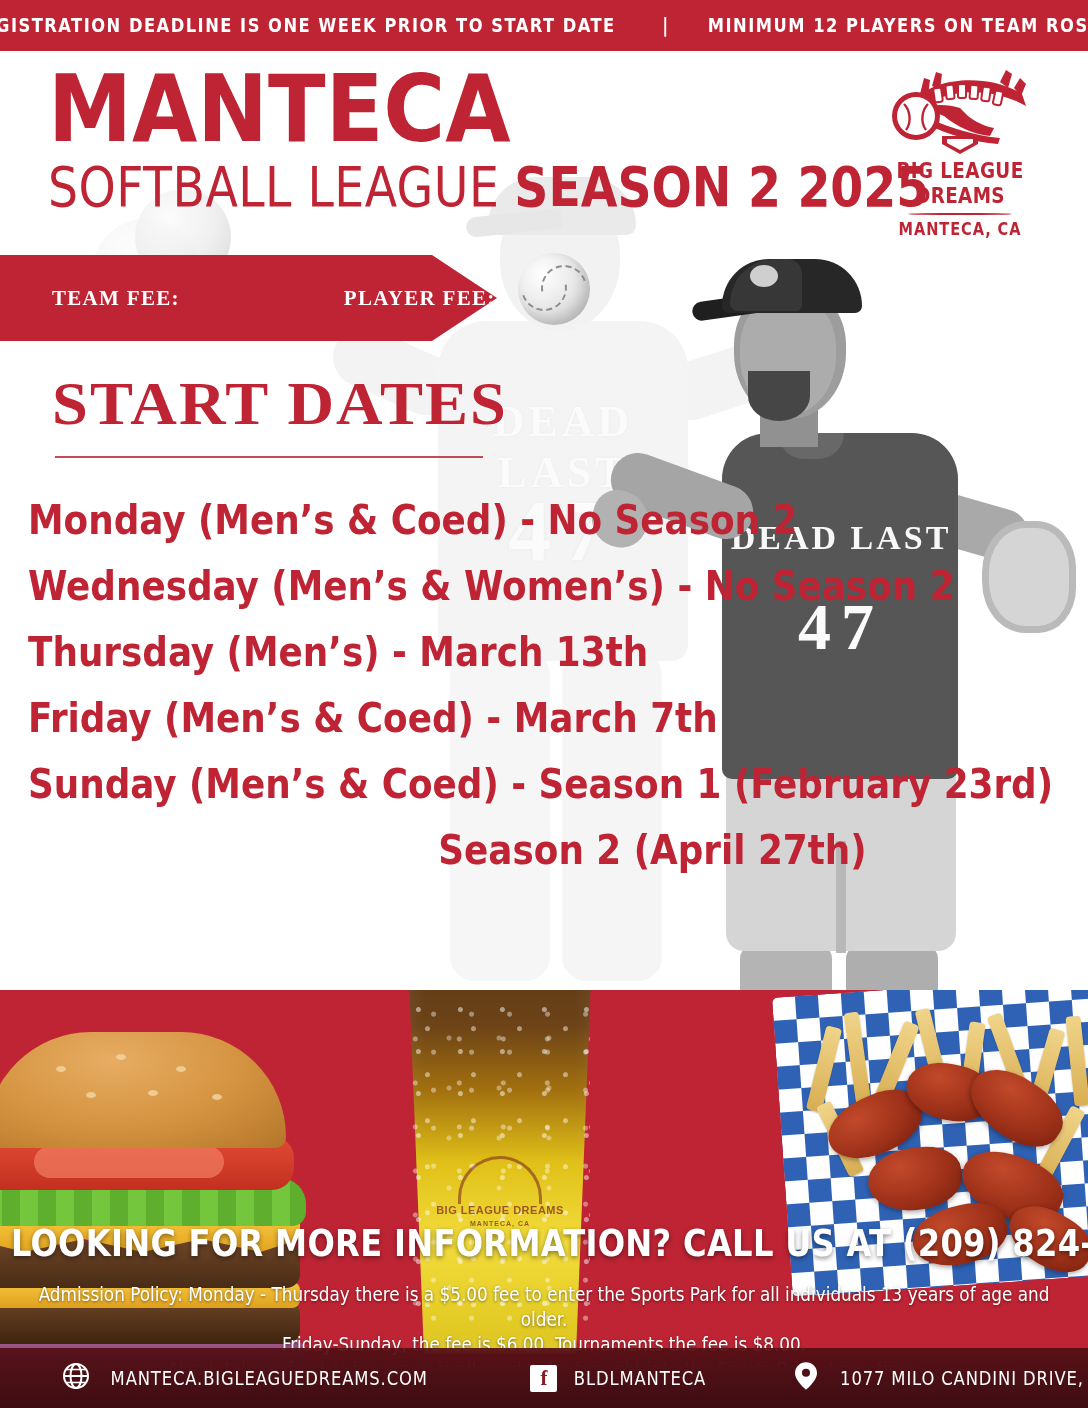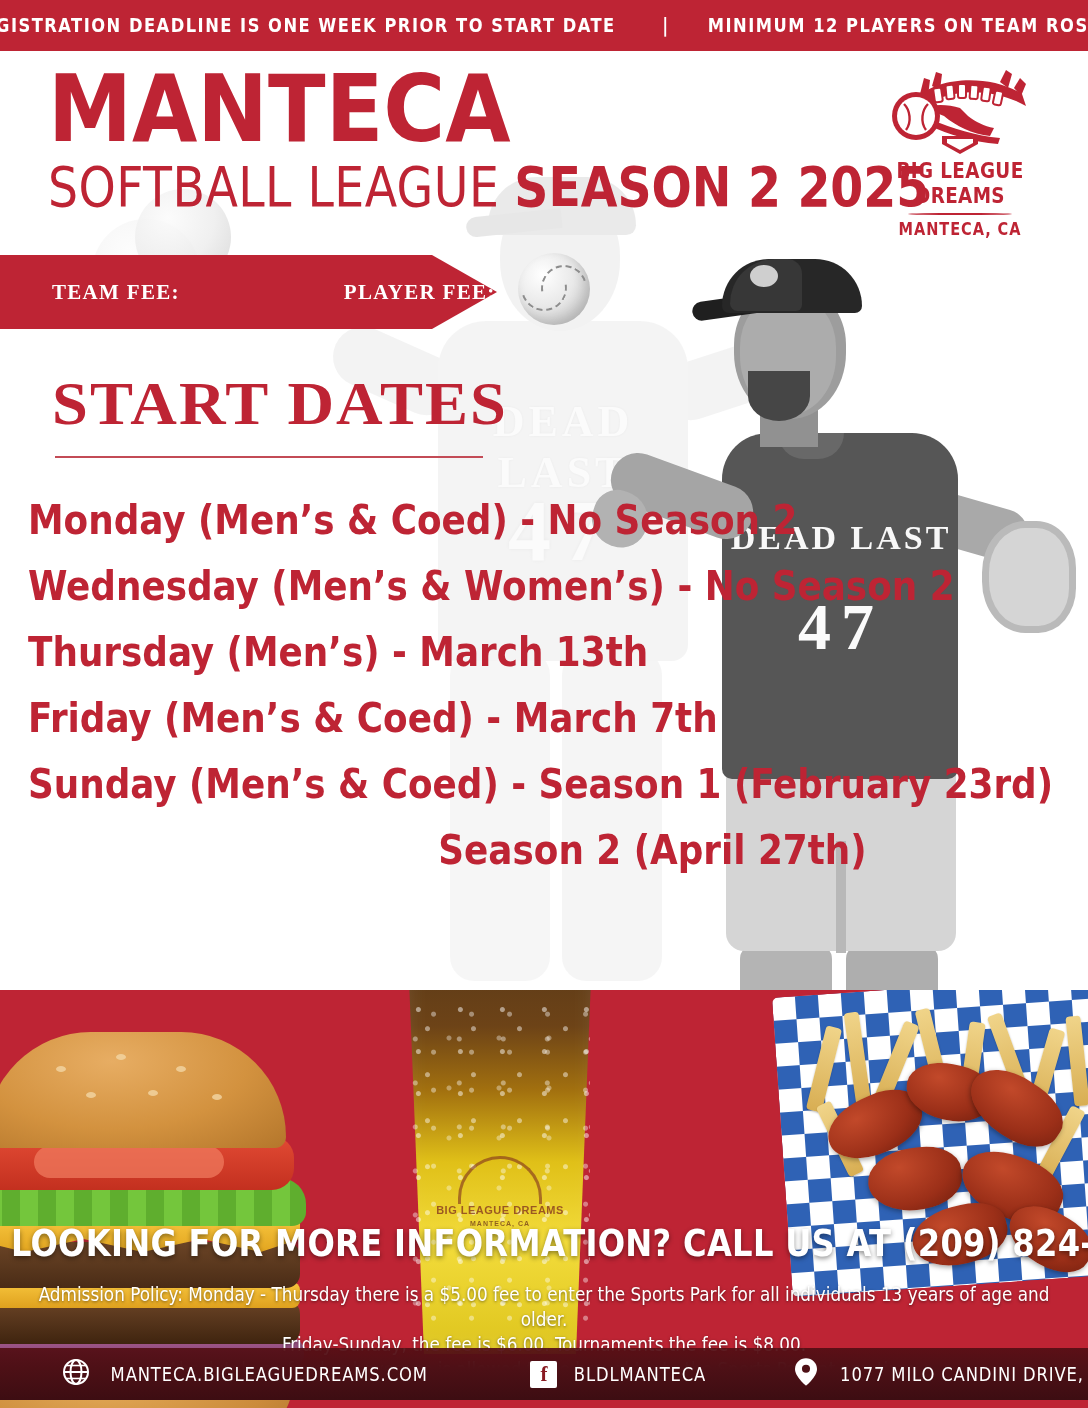--- a/index.html
+++ b/index.html
@@ -148,21 +148,21 @@
   }
   .logo-rule{width:104px;height:0;margin:5px auto 4px;border-top:2.5px solid #be2434;border-radius:50%;}
   .logo-city{
     color:#be2434;font-weight:bold;
     font-family:"Liberation Sans Narrow","DejaVu Sans Condensed","Liberation Sans",sans-serif;
     font-size:17px;letter-spacing:1px;transform:scaleX(.95);
   }
 
   
   .fee-banner{
-    position:absolute;left:0;top:255px;width:497px;height:74px;z-index:32;
+    position:absolute;left:0;top:255px;width:497px;height:86px;z-index:32;
     background:#be2434;
     clip-path:polygon(0 0, 432px 0, 497px 50%, 432px 100%, 0 100%);
     display:flex;align-items:center;gap:41px;
   }
   .fee-item{
     color:#fff;font-weight:bold;
     font-family:"Liberation Serif",serif;
     font-size:21px;letter-spacing:1.3px;text-transform:uppercase;
     white-space:nowrap;
   }
@@ -284,21 +284,21 @@
     position:absolute;left:0;top:1282px;width:1088px;text-align:center;z-index:34;
     color:#fff;
     font-family:"Liberation Sans Narrow","DejaVu Sans Condensed","Liberation Sans",sans-serif;
     font-size:19.5px;line-height:25px;
     text-shadow:0 1px 3px rgba(0,0,0,.5);
     transform:scaleX(.96);
   }
 
   
   .footer{
-    position:absolute;left:0;top:1348px;width:1088px;height:52px;z-index:36;
+    position:absolute;left:0;top:1348px;width:1088px;height:60px;z-index:36;
     background:linear-gradient(180deg, rgba(84,14,20,.93) 0%, #4d1016 40%, #3d0d12 100%);
     display:flex;align-items:center;
   }
   .f-item{display:flex;align-items:center;color:#fff;white-space:nowrap;}
   .f-text{
     color:#fff;
     font-family:"Liberation Sans Narrow","DejaVu Sans Condensed","Liberation Sans",sans-serif;
     font-size:19px;letter-spacing:.9px;margin-left:14px;text-transform:uppercase;
     transform:scaleX(.96);
   }

